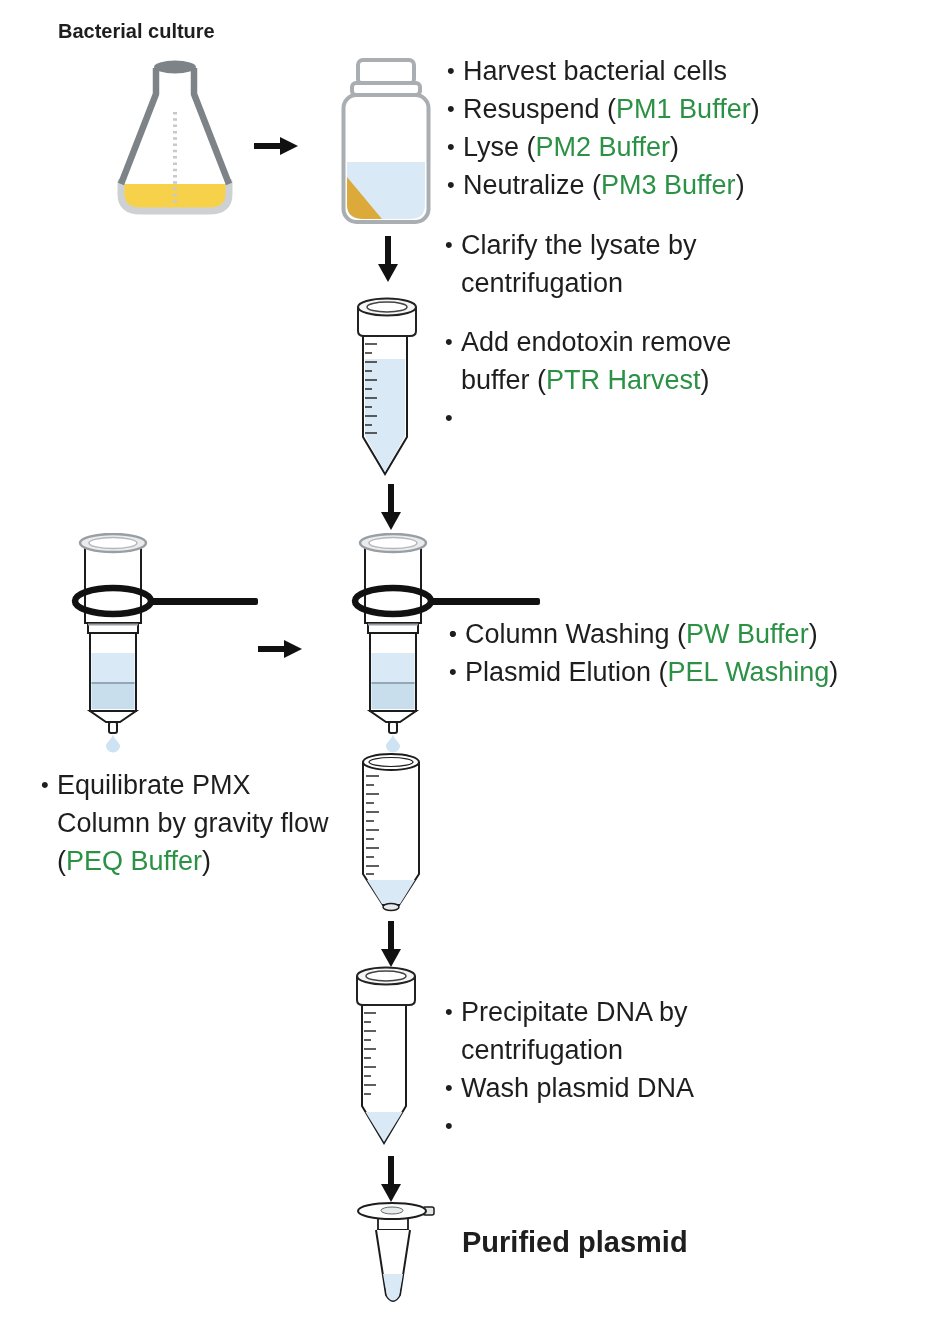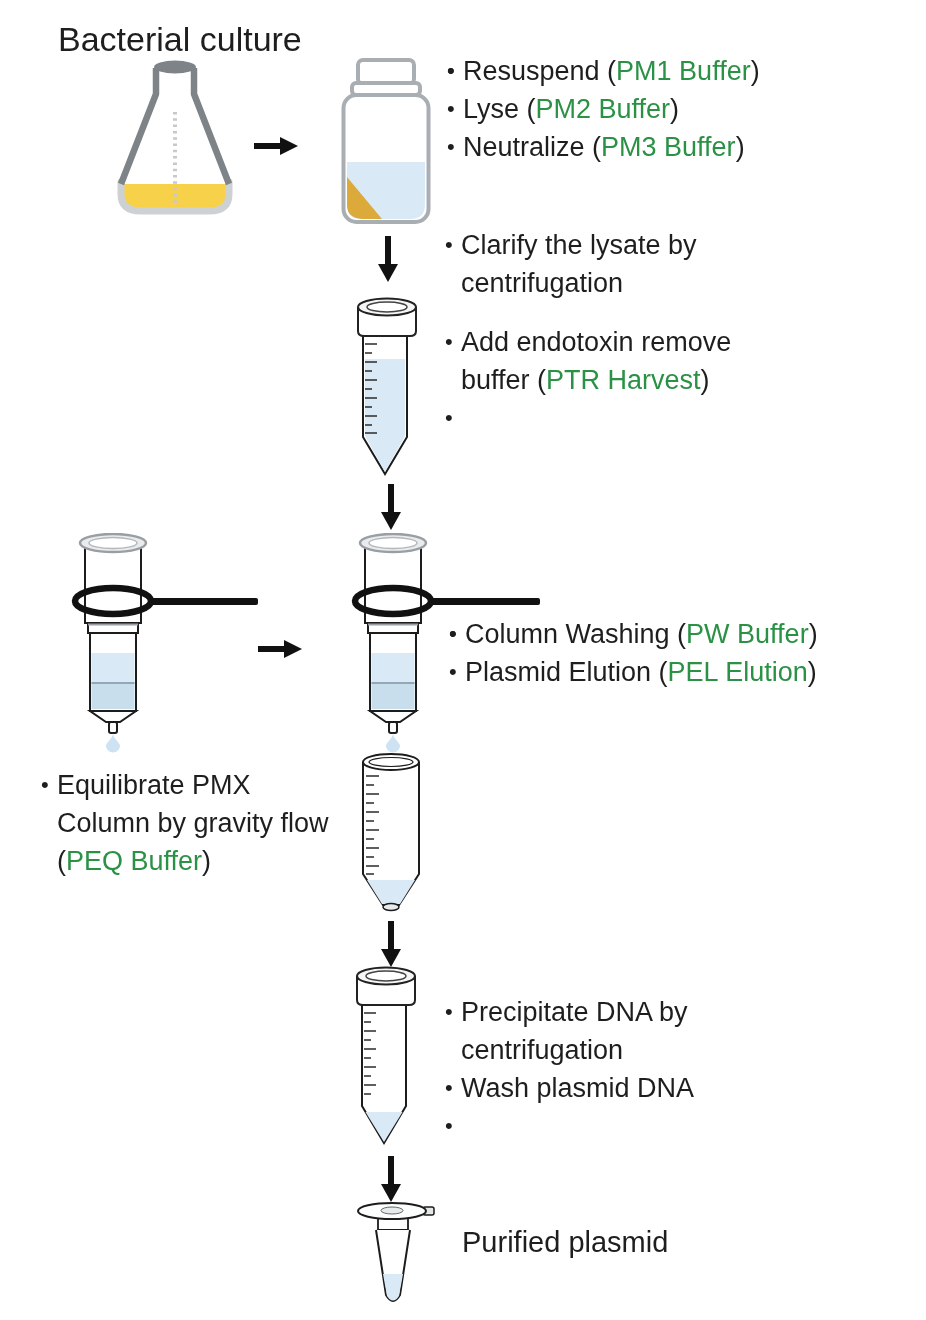--- a/index.html
+++ b/index.html
@@ -1,22 +1,22 @@
 <!DOCTYPE html>
 <html style="--green: #2a9145; --ink: #1e1e1e; --liquid-blue: #d9eaf6; --liquid-blue-deep: #c9deec; --culture-yellow: #f8d14a; --pellet-gold: #dca93b; --arrow: #111111;"><head>
 <meta charset="utf-8">
 <style>
   html,body{margin:0;padding:0;background:#fff;}
   .canvas{
     position:relative;width:926px;height:1320px;background:#ffffff;overflow:hidden;
     font-family:"Liberation Sans","DejaVu Sans",sans-serif;color:var(--ink,#1e1e1e);
   }
   .abs{position:absolute;}
-  .title{font-size:34px;font-weight:400;white-space:nowrap;}
-  .result-label{font-size:29px;font-weight:400;white-space:nowrap;}
+  .title{font-size:20px;font-weight:700;white-space:nowrap;}
+  .result-label{font-size:29px;font-weight:700;white-space:nowrap;}
   .bullets{font-size:27px;line-height:38px;}
   .bullet-item{position:relative;padding-left:17px;}
   .bullet-dot{position:absolute;left:1px;top:0;font-size:22px;line-height:38px;}
   .green{color:var(--green,#2a9145);}
   .rod{position:absolute;height:7px;background:#111;border-radius:2px;}
   .liquid{fill:var(--liquid-blue,#d9eaf6);}
   .liquid-deep{fill:var(--liquid-blue-deep,#c9deec);}
   .culture{fill:var(--culture-yellow,#f8d14a);}
   .pellet{fill:var(--pellet-gold,#dca93b);}
   svg{display:block;}
@@ -44,21 +44,21 @@
 
   <svg class="abs" style="left:340px;top:58px;" width="92" height="168" viewBox="0 0 92 168">
     <rect x="18" y="2" width="56" height="24" rx="5" fill="#fff" stroke="#a9aeb3" stroke-width="4"></rect>
     <rect x="12" y="25" width="68" height="12" rx="4" fill="#fff" stroke="#a9aeb3" stroke-width="4"></rect>
     <rect x="3.5" y="37" width="85" height="127" rx="13" fill="#fff" stroke="#a9aeb3" stroke-width="4"></rect>
     <path class="liquid" d="M7,104 L85,104 L85,147 Q85,161 70,161 L22,161 Q7,161 7,147 Z"></path>
     <path class="pellet" d="M7,119 L7,147 Q7,160 22,161 L42,161 Z"></path>
   </svg>
 
   <div class="abs bullets" style="left:446px;top:52px;width:430px;">
-      <div class="bullet-item"><span class="bullet-dot">•</span></div>
+      <div class="bullet-item"><span class="bullet-dot">•</span><span>Harvest bacterial cells</span></div>
       <div class="bullet-item"><span class="bullet-dot">•</span><span>Resuspend (</span><span class="green">PM1 Buffer</span><span>)</span></div>
       <div class="bullet-item"><span class="bullet-dot">•</span><span>Lyse (</span><span class="green">PM2 Buffer</span><span>)</span></div>
       <div class="bullet-item"><span class="bullet-dot">•</span><span>Neutralize (</span><span class="green">PM3 Buffer</span><span>)</span></div>
     </div>
 
   <svg class="abs" style="left:377px;top:236px;" width="22" height="46" viewBox="0 0 22 46">
     <rect x="8" y="0" width="6" height="30" fill="#111"></rect>
     <polygon points="1,28 21,28 11,46" fill="#111"></polygon>
   </svg>
 
@@ -140,21 +140,21 @@
     <ellipse cx="44" cy="17" rx="38" ry="13" fill="none" stroke="#111" stroke-width="6.5"></ellipse>
   </svg>
   <div class="rod" style="left:429px;top:598px;width:111px;"></div>
   <svg class="abs" style="left:386px;top:733px;" width="14" height="20" viewBox="0 0 14 20">
     <path d="M7,0 C7,6 0,9 0,13 a7,6.5 0 0 0 14,0 C14,9 7,6 7,0 Z" fill="#cde3f3"></path>
   </svg>
 
   <div class="abs bullets" style="left:448px;top:615px;width:450px;">
       <div class="bullet-item"><span class="bullet-dot">•</span></div>
       <div class="bullet-item"><span class="bullet-dot">•</span><span>Column Washing (</span><span class="green">PW Buffer</span><span>)</span></div>
-      <div class="bullet-item"><span class="bullet-dot">•</span><span>Plasmid Elution (</span><span class="green">PEL Elution</span><span>)</span></div>
+      <div class="bullet-item"><span class="bullet-dot">•</span><span>Plasmid Elution (</span><span class="green">PEL Washing</span><span>)</span></div>
     </div>
 
   <div class="abs bullets" style="left:40px;top:766px;width:290px;">
       <div class="bullet-item"><span class="bullet-dot">•</span><span>Equilibrate PMX Column by gravity flow (</span><span class="green">PEQ Buffer</span><span>)</span></div>
     </div>
 
   <svg class="abs" style="left:360px;top:752px;" width="62" height="168" viewBox="0 0 62 168">
     <path d="M3,10 L3,122 L23,153 L39,153 L59,122 L59,10" fill="#fff" stroke="#1c1c1c" stroke-width="2"></path>
     <path class="liquid" d="M7,128 L55,128 L40,152 L22,152 Z"></path>
     <ellipse cx="31" cy="155" rx="8" ry="3.5" fill="#e8ebee" stroke="#1c1c1c" stroke-width="1.5"></ellipse>

